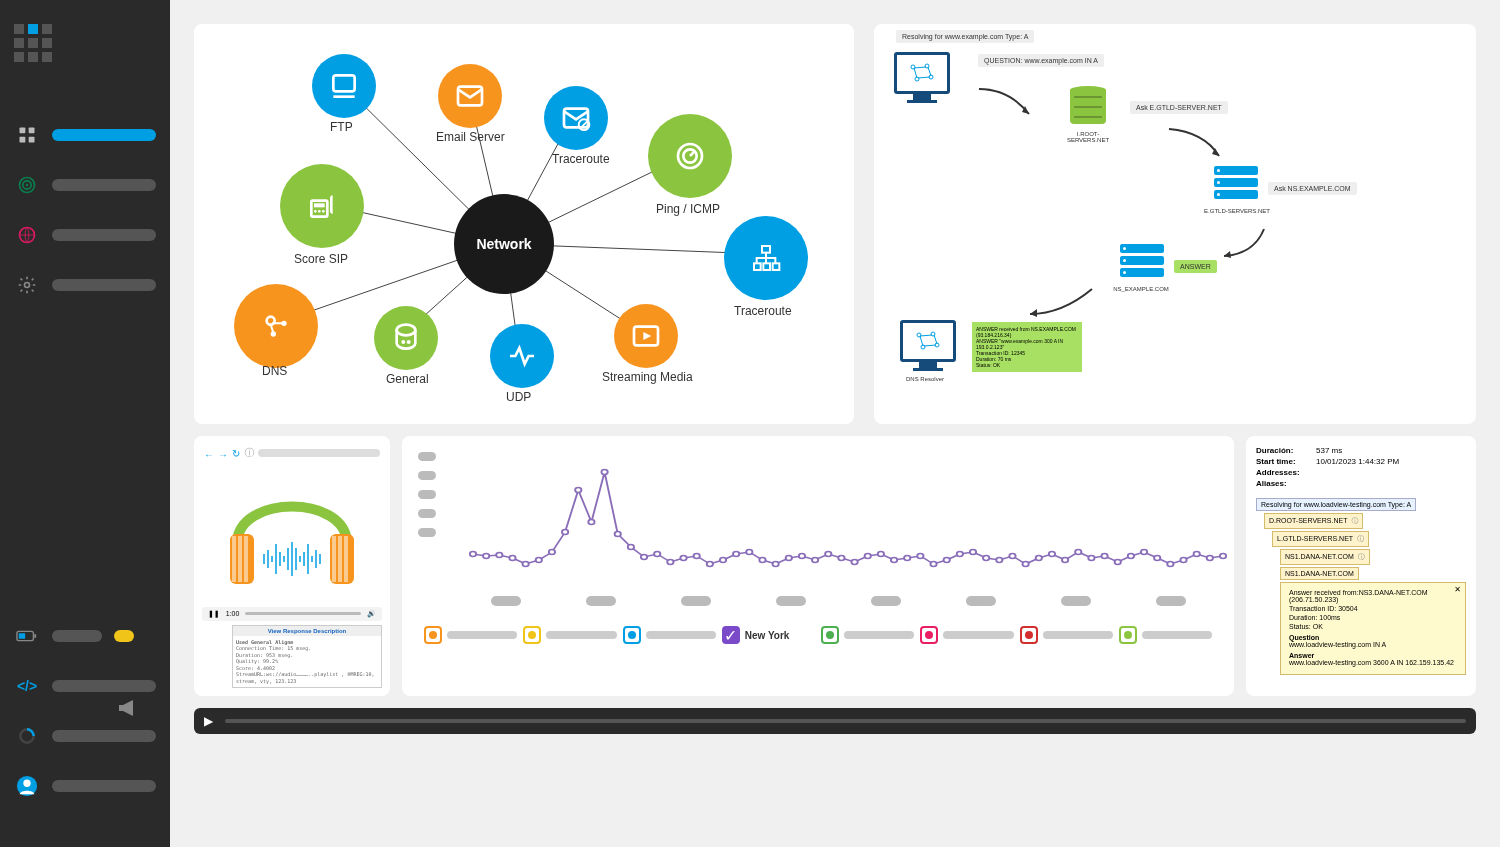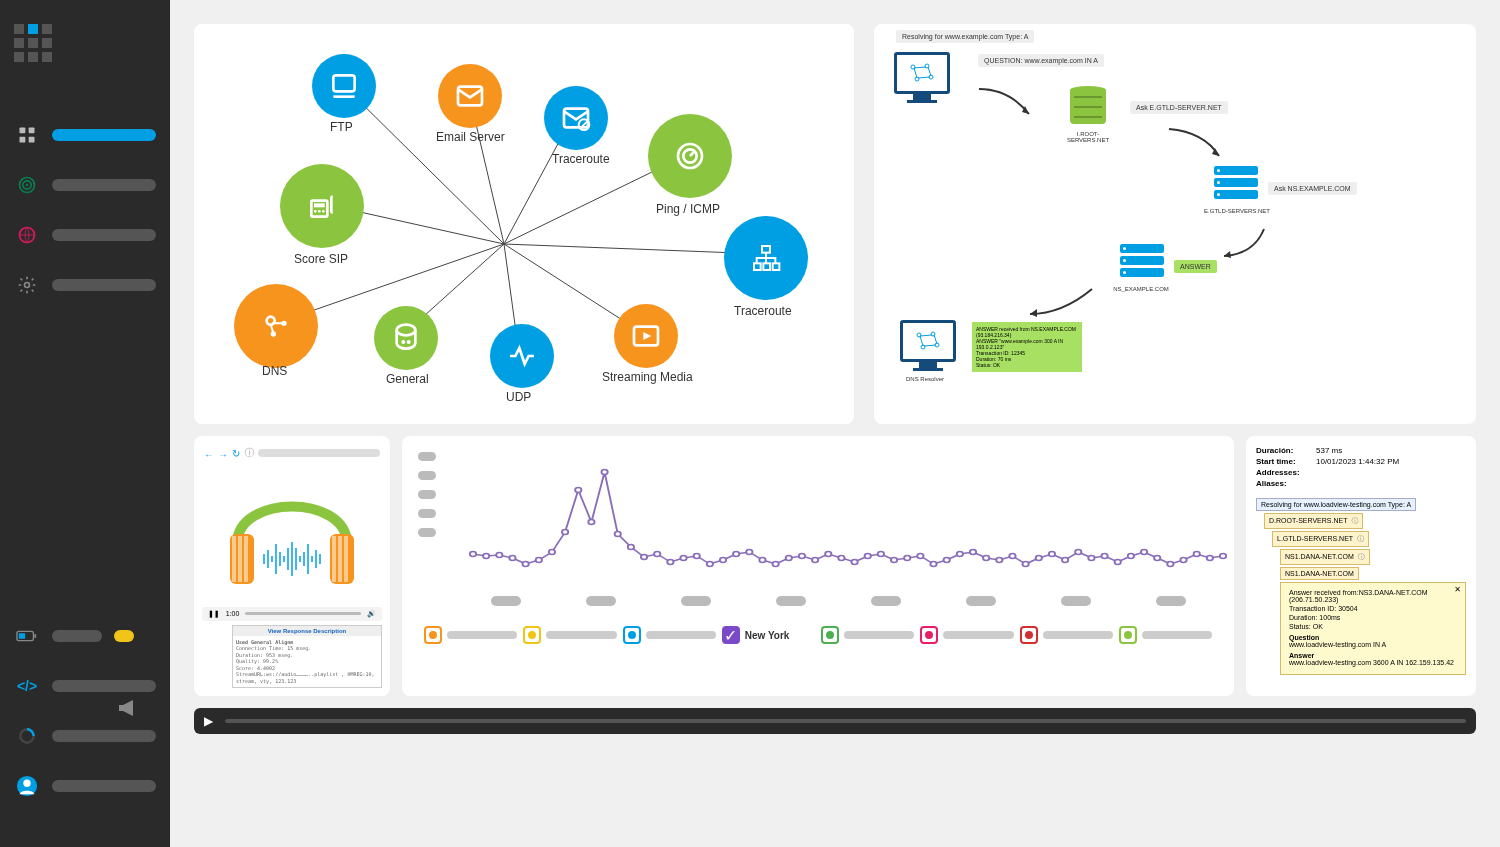--- a/index.html
+++ b/index.html
@@ -198,20 +198,23 @@
           <line class="net-line" x1="310" y1="220" x2="275" y2="70"></line>
           <line class="net-line" x1="310" y1="220" x2="380" y2="90"></line>
           <line class="net-line" x1="310" y1="220" x2="495" y2="130"></line>
           <line class="net-line" x1="310" y1="220" x2="570" y2="230"></line>
           <line class="net-line" x1="310" y1="220" x2="450" y2="310"></line>
           <line class="net-line" x1="310" y1="220" x2="325" y2="330"></line>
           <line class="net-line" x1="310" y1="220" x2="210" y2="310"></line>
           <line class="net-line" x1="310" y1="220" x2="80" y2="300"></line>
           <line class="net-line" x1="310" y1="220" x2="130" y2="180"></line>
         </svg>
+        <div class="net-center">
+            <span>Network</span>
+          </div>
 
         <div class="net-node c-blue" style="left:118px;top:30px">
             <svg viewBox="0 0 24 24">
               <rect x="4" y="4" width="16" height="12" rx="2" fill="none" stroke="#fff" stroke-width="2"></rect>
               <path d="M4 20h16" stroke="#fff" stroke-width="2"></path>
             </svg>
           </div>
         <div class="net-label" style="left:136px;top:96px">FTP</div>
 
         <div class="net-node c-orange" style="left:244px;top:40px">

